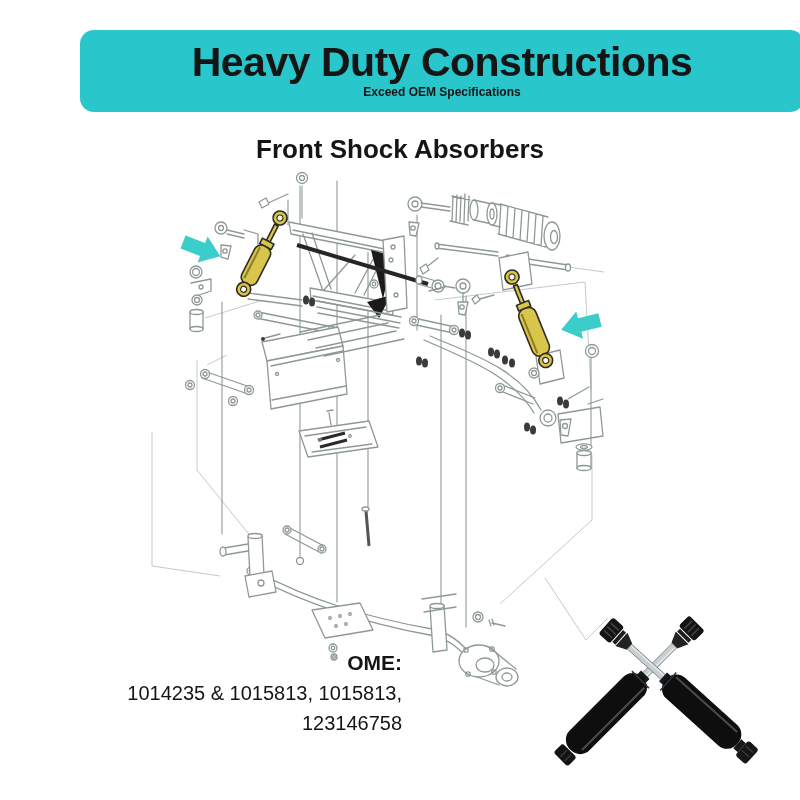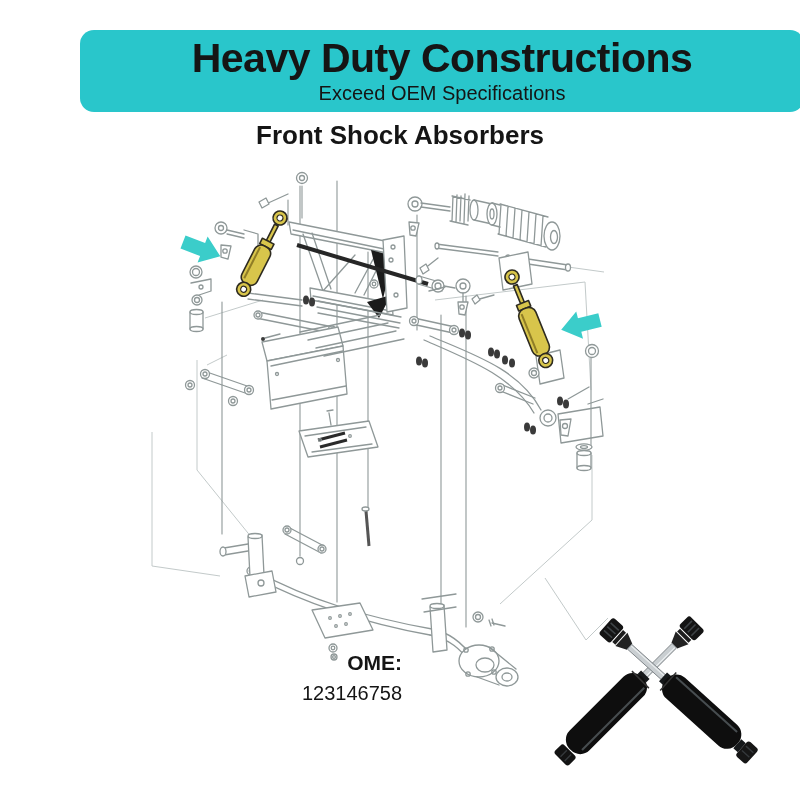--- a/index.html
+++ b/index.html
@@ -6,22 +6,22 @@
     --banner-bg:#29c6cb; --ink:#151515; --hl-yellow:#d8c54b;
     --arrow-teal:#3bcdca; --line-gray:#8f9898; --line-faint:#c3caca;
   }
   html,body{margin:0;padding:0;background:#fff;}
   .stage{position:relative;width:800px;height:800px;background:#fff;overflow:hidden;
          font-family:"Liberation Sans",sans-serif;color:var(--ink);}
   .banner{position:absolute;left:38px;top:30px;width:724px;height:82px;border-radius:14px;
           background:var(--banner-bg);display:flex;flex-direction:column;align-items:center;
           justify-content:center;gap:2px;margin-left:42px;}
   .banner-title{font-size:41px;font-weight:bold;letter-spacing:-0.5px;line-height:1;}
-  .banner-subtitle{font-size:20px;font-weight:normal;line-height:1.2;}
-  .section-title{position:absolute;left:0;top:120px;width:100%;text-align:center;
+  .banner-subtitle{font-size:12px;font-weight:bold;line-height:1.2;}
+  .section-title{position:absolute;left:0;top:134px;width:100%;text-align:center;
                  font-size:26px;font-weight:bold;margin:0;}
   .art{position:absolute;left:0;top:0;width:800px;height:800px;}
   .oem{position:absolute;left:42px;top:648px;width:360px;font-size:20px;line-height:30px;text-align:right;}
   .oem-label{font-weight:bold;font-size:21px;}
   
   .ln{fill:none;stroke:var(--line-gray);stroke-width:1.3;stroke-linecap:round;stroke-linejoin:round;}
   .lnw{fill:#ffffff;stroke:var(--line-gray);stroke-width:1.3;stroke-linejoin:round;}
   .lnf{fill:none;stroke:var(--line-faint);stroke-width:1;stroke-linejoin:round;}
   .thin{stroke-width:1.1;}
   .dk{fill:#3a3a3a;stroke:none;}
@@ -318,16 +318,17 @@
         <path d="M77,-12 L77,12" stroke="#333333" stroke-width="1.5" fill="none"></path>
         <rect x="170" y="-6" width="6" height="12" fill="#15181a"></rect>
         <rect x="176" y="-10" width="14" height="20" rx="3" fill="#161616"></rect>
         <path d="M178,-4 L188,-4 M178,2 L188,2" stroke="#35393c" stroke-width="1.4" fill="none"></path>
       </g>
     </g>
   </svg>
 
   <div class="oem">
     <div class="oem-label">OME:</div>
+    <div>1014235 &amp; 1015813, 1015813,</div>
     <div>123146758</div>
   </div>
 
 </div>
 
 </body></html>

